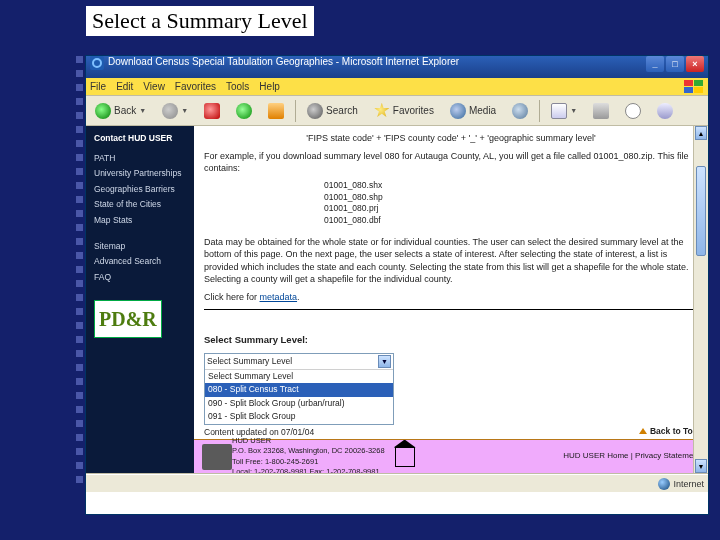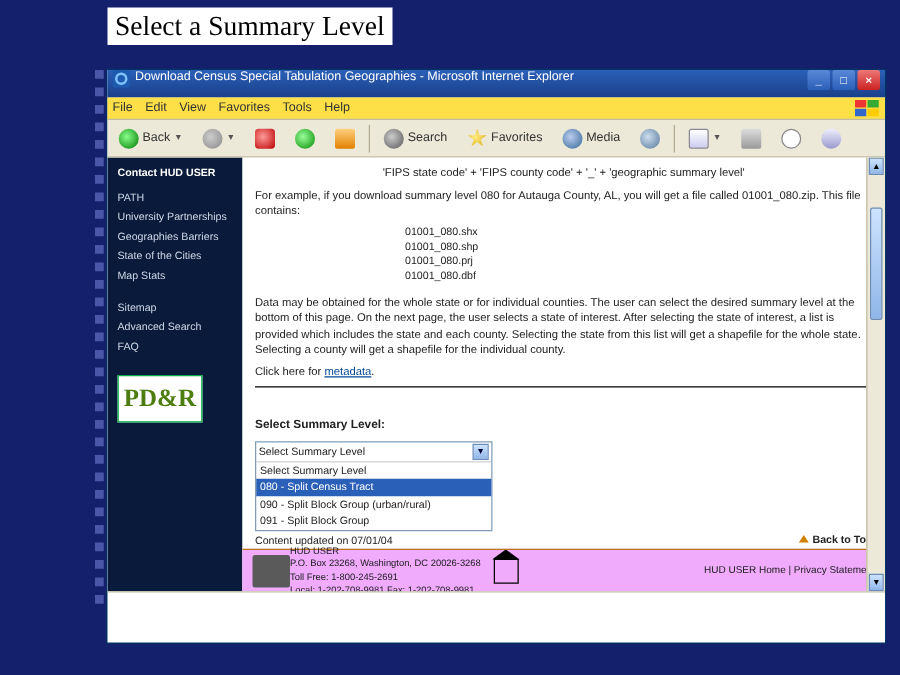--- a/index.html
+++ b/index.html
@@ -264,14 +264,21 @@
         </div>
       </div>
 
       <div class="scroll-v">
         <div class="sbtn up">▲</div>
         <div class="thumb"></div>
         <div class="sbtn down">▼</div>
       </div>
     </div>
 
+    <div class="statusbar">
+      <span></span>
+      <div class="zone">
+        <span class="globe"></span>
+        <span>Internet</span>
+      </div>
+    </div>
   </div>
 </div>
 
 </body></html>

